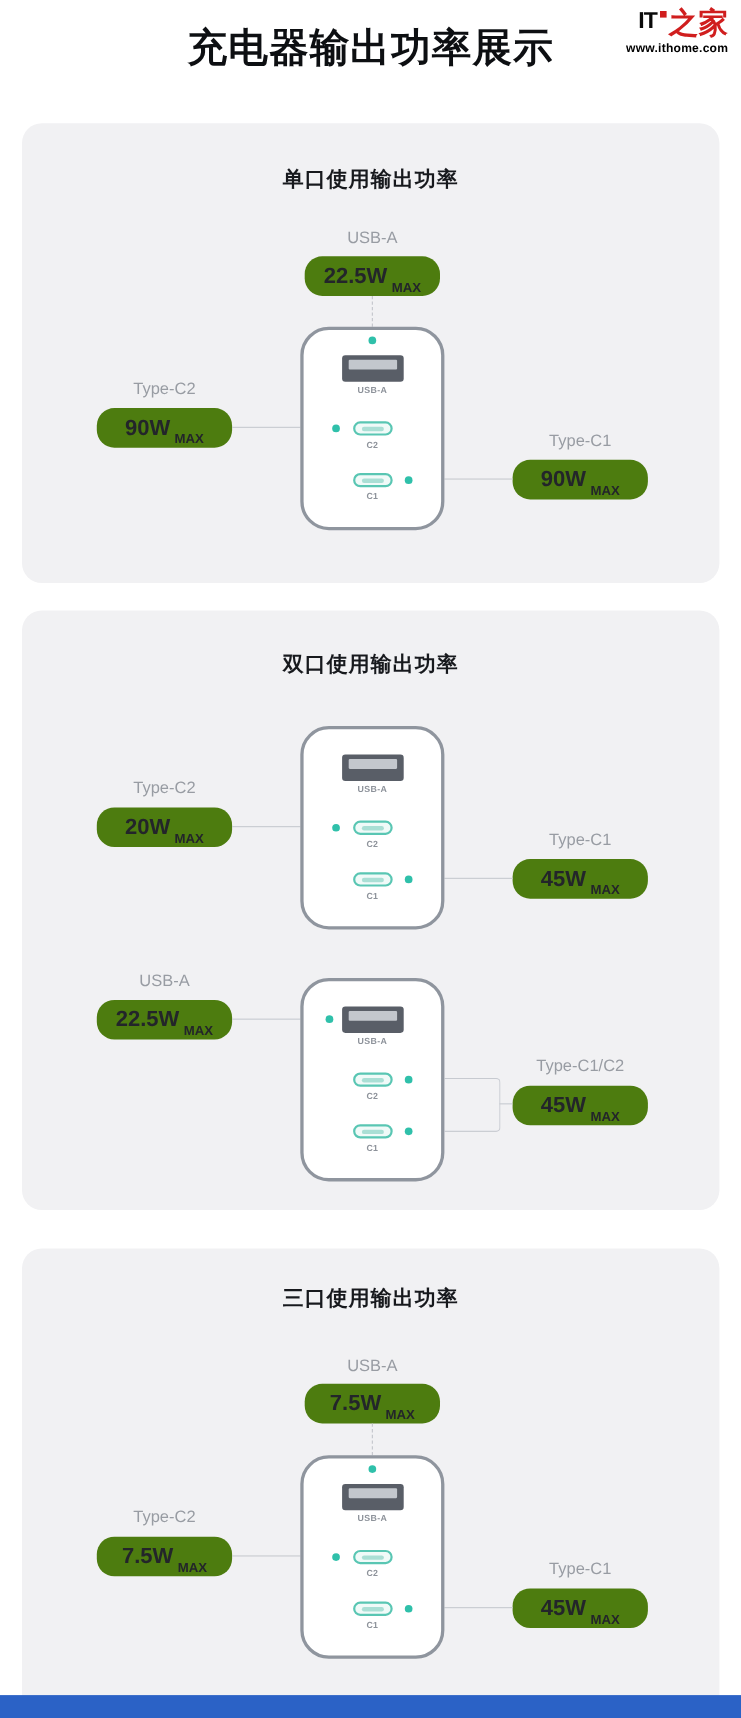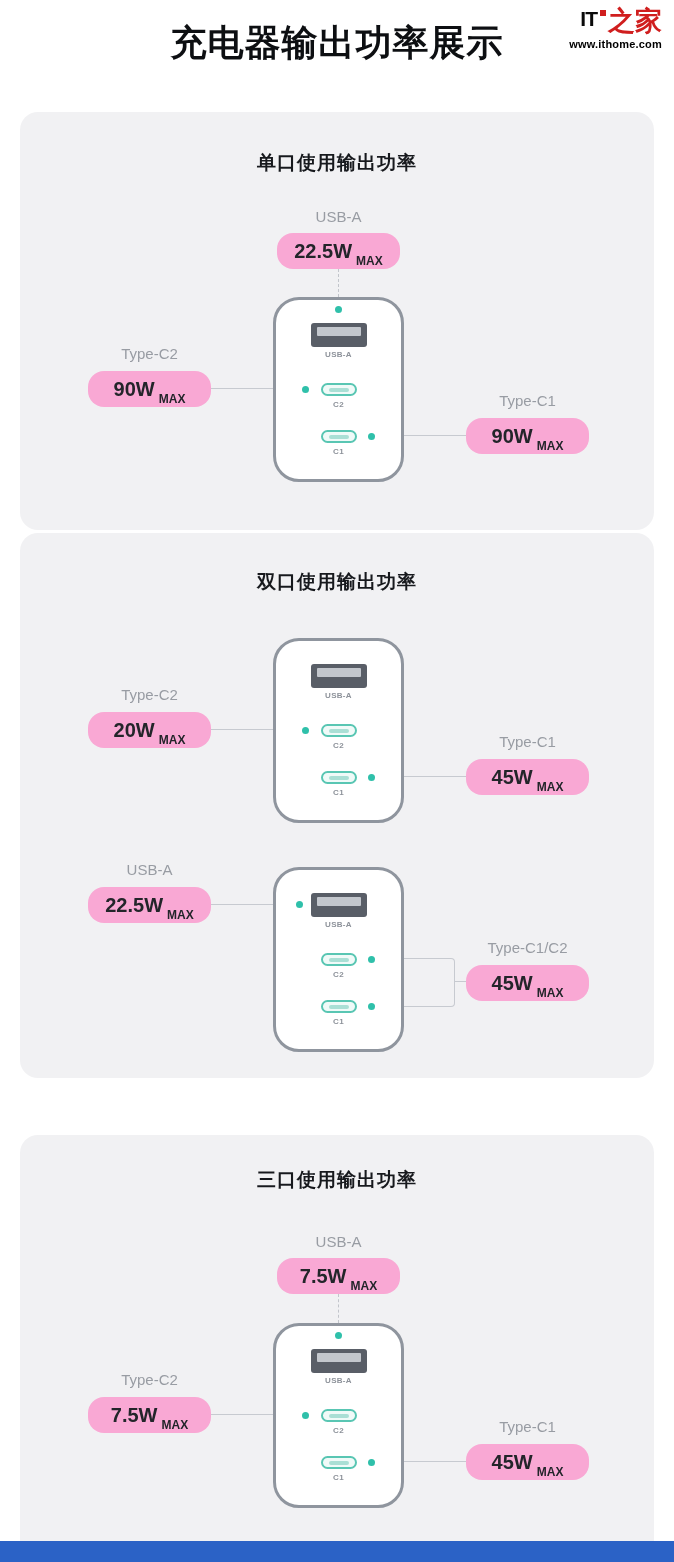--- a/index.html
+++ b/index.html
@@ -22,21 +22,21 @@
   
   .card{position:absolute;left:20px;width:634px;background:#f1f1f3;border-radius:18px;}
   .sec-title{
     position:absolute;left:0;width:100%;text-align:center;margin:0;
     font-size:19px;font-weight:800;color:#17191d;letter-spacing:1px;
   }
   .glabel{
     position:absolute;font-size:15px;font-weight:500;color:#989ca3;text-align:center;line-height:18px;
   }
   .badge{
-    position:absolute;width:123px;height:36px;background:#f9a8d4;border-radius:16px;
+    position:absolute;width:123px;height:36px;background:#4d7c0f;border-radius:16px;
     display:flex;align-items:center;justify-content:center;gap:4px;
   }
   .badge .val{font-size:20px;font-weight:700;color:#23252a;}
   .badge .max{font-size:12px;font-weight:700;color:#23252a;position:relative;top:2px;margin-top:16px;}
   .hline{position:absolute;height:0;border-top:1.5px solid #c7cad0;}
   .vline{position:absolute;width:0;border-left:1.5px dashed #c2c5cb;}
   .bracket{position:absolute;border:1.5px solid #c7cad0;border-left:none;border-radius:0 4px 4px 0;}
   
   .charger{
     position:absolute;width:131px;height:185px;background:#ffffff;
@@ -106,21 +106,21 @@
     <div class="plabel" style="top:100px;">C2</div>
     <div class="portc" style="top:130px;">
         <span class="inner"></span>
       </div>
     <div class="plabel" style="top:147px;">C1</div>
     <span class="dot" style="left:26px;top:86px;"></span>
     <span class="dot" style="left:92px;top:133px;"></span>
   </div>
 </section>
 
-<section class="card" style="top:533px;height:545px;">
+<section class="card" style="top:555px;height:545px;">
   <h2 class="sec-title" style="top:36px;">双口使用输出功率</h2>
 
   <div class="glabel" style="left:68px;top:153px;width:123px;">Type-C2</div>
   <div class="badge" style="left:68px;top:179px;">
     <span class="val">20W</span>
     <span class="max">MAX</span>
   </div>
   <div class="hline" style="left:191px;top:196px;width:62px;"></div>
 
   <div class="glabel" style="left:446px;top:200px;width:123px;">Type-C1</div>

